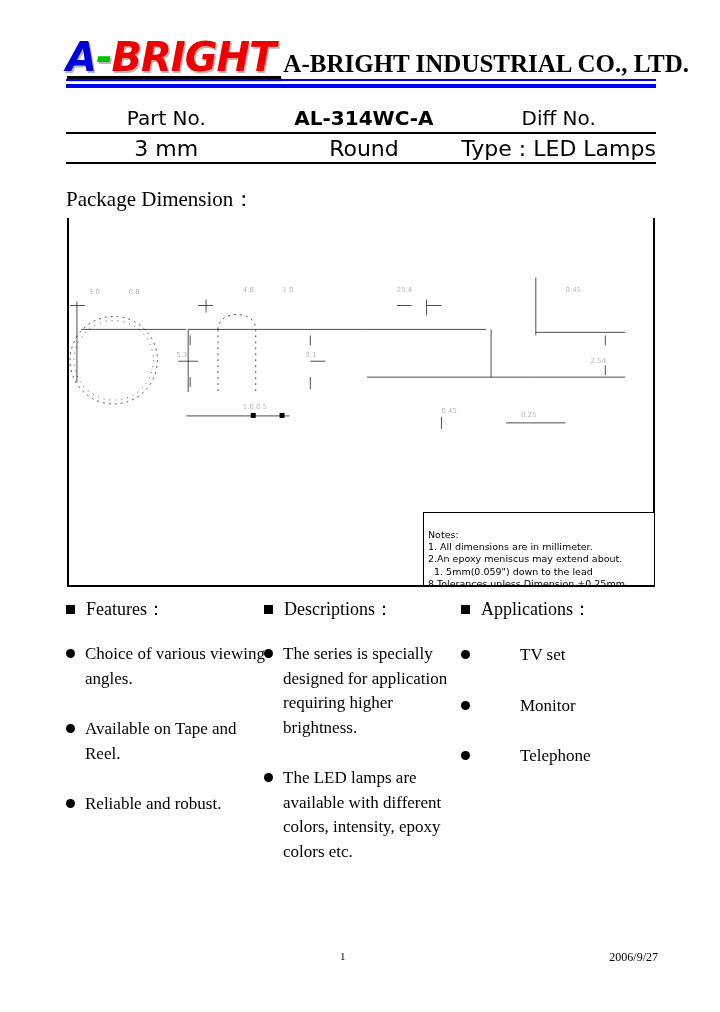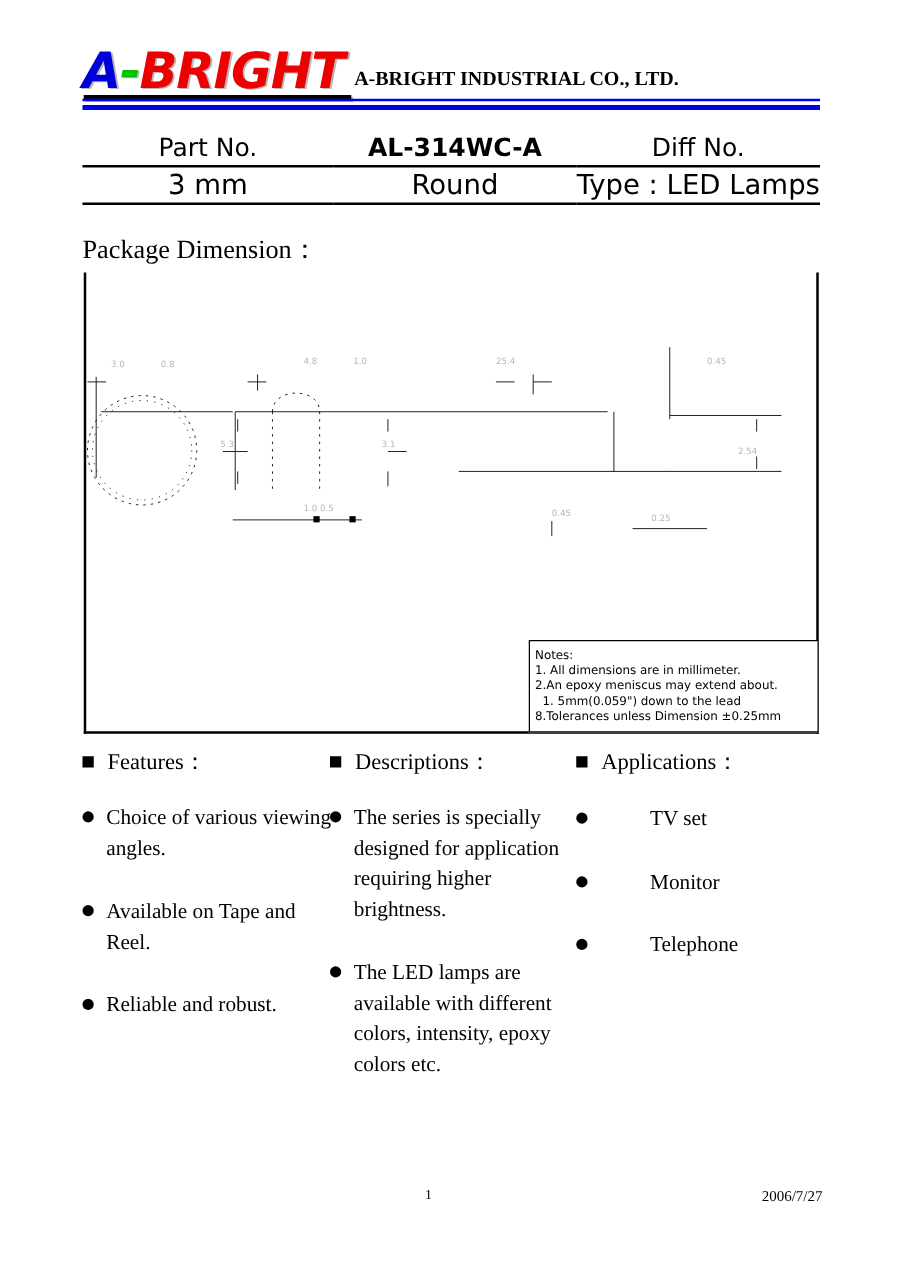--- a/index.html
+++ b/index.html
@@ -54,21 +54,21 @@
     left: 1px;
     right: -6px;
     bottom: 0px;
     height: 4px;
     background: #000000;
     box-shadow: 1.5px 1.5px 0 #b8b8b8;
   }
   .company-name {
     font-family: "Liberation Serif", serif;
     font-weight: bold;
-    font-size: 16px;
+    font-size: 25px;
     line-height: 24px;
     margin-left: 8px;
     padding-bottom: 4px;
     white-space: nowrap;
   }
 
   .rule-blue-thin {
     position: absolute;
     left: 66px;
     top: 79px;
@@ -153,21 +153,21 @@
     left: 423px;
     top: 512px;
     width: 232px;
     height: 74px;
     border: 1px solid #000;
     box-sizing: border-box;
     background: #ffffff;
     font-family: "DejaVu Sans", sans-serif;
     font-size: 9.5px;
     line-height: 12.2px;
-    padding: 6px 3px 0 4px;
+    padding: 16px 3px 0 4px;
   }
   .notes-box div { white-space: nowrap; }
   .note-indent { padding-left: 6px; }
 
   
   .columns {
     position: absolute;
     left: 66px;
     top: 598px;
     width: 600px;
@@ -403,15 +403,15 @@
         <li>
           <span class="rd-bullet"></span>
           <span class="li-text">Telephone</span>
         </li>
       </ul>
     </div>
 
   </div>
 
   <div class="footer-page">1</div>
-  <div class="footer-date">2006/7/27</div>
+  <div class="footer-date">2006/9/27</div>
 
 </div>
 
 </body></html>

